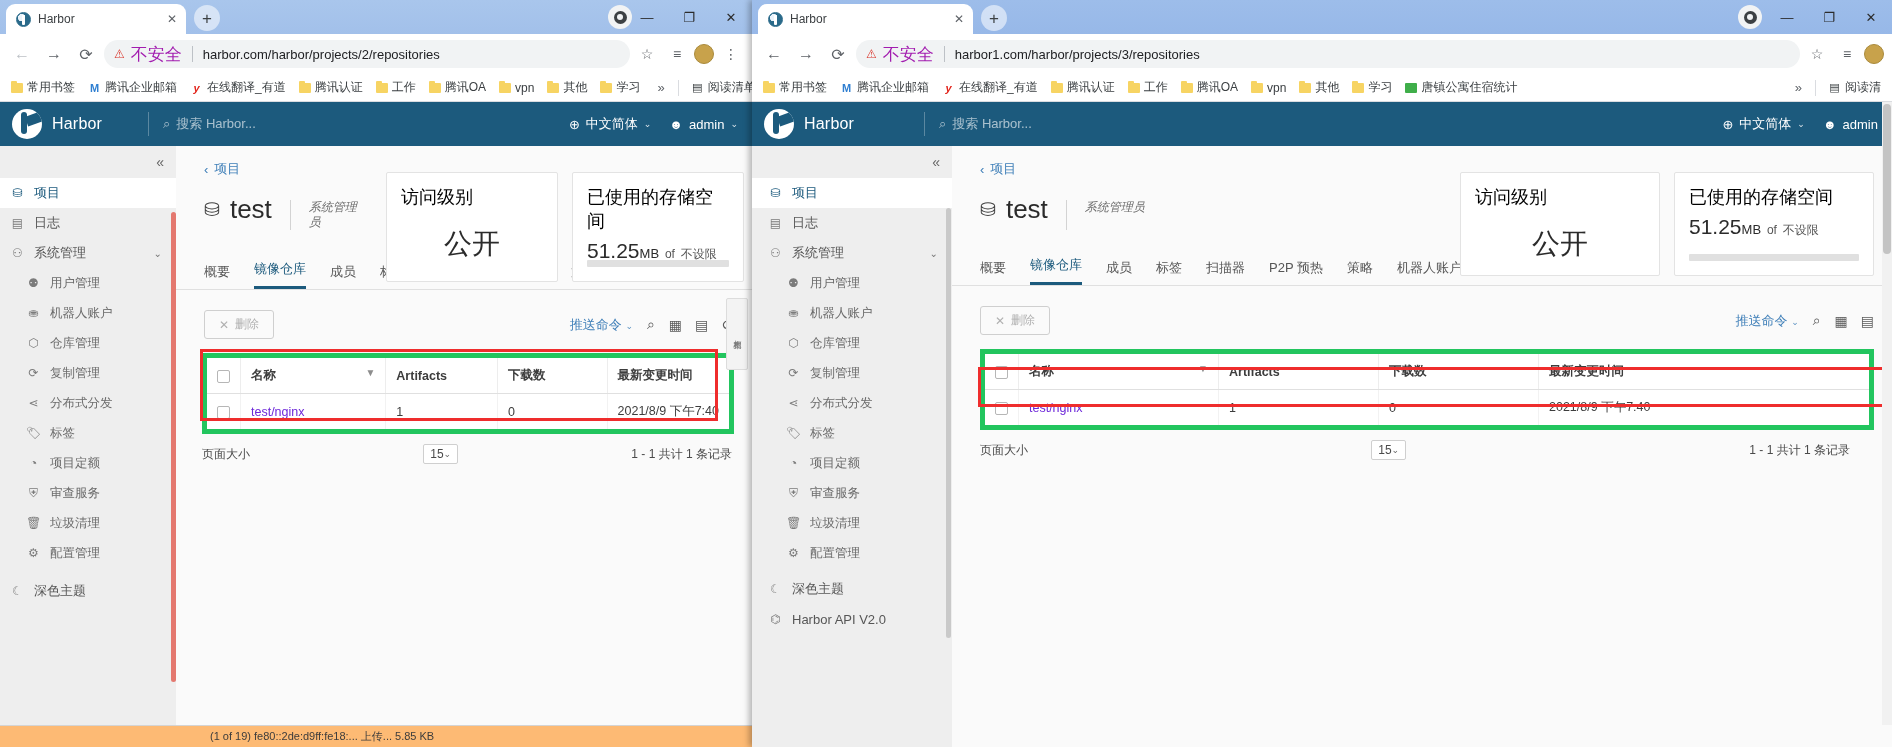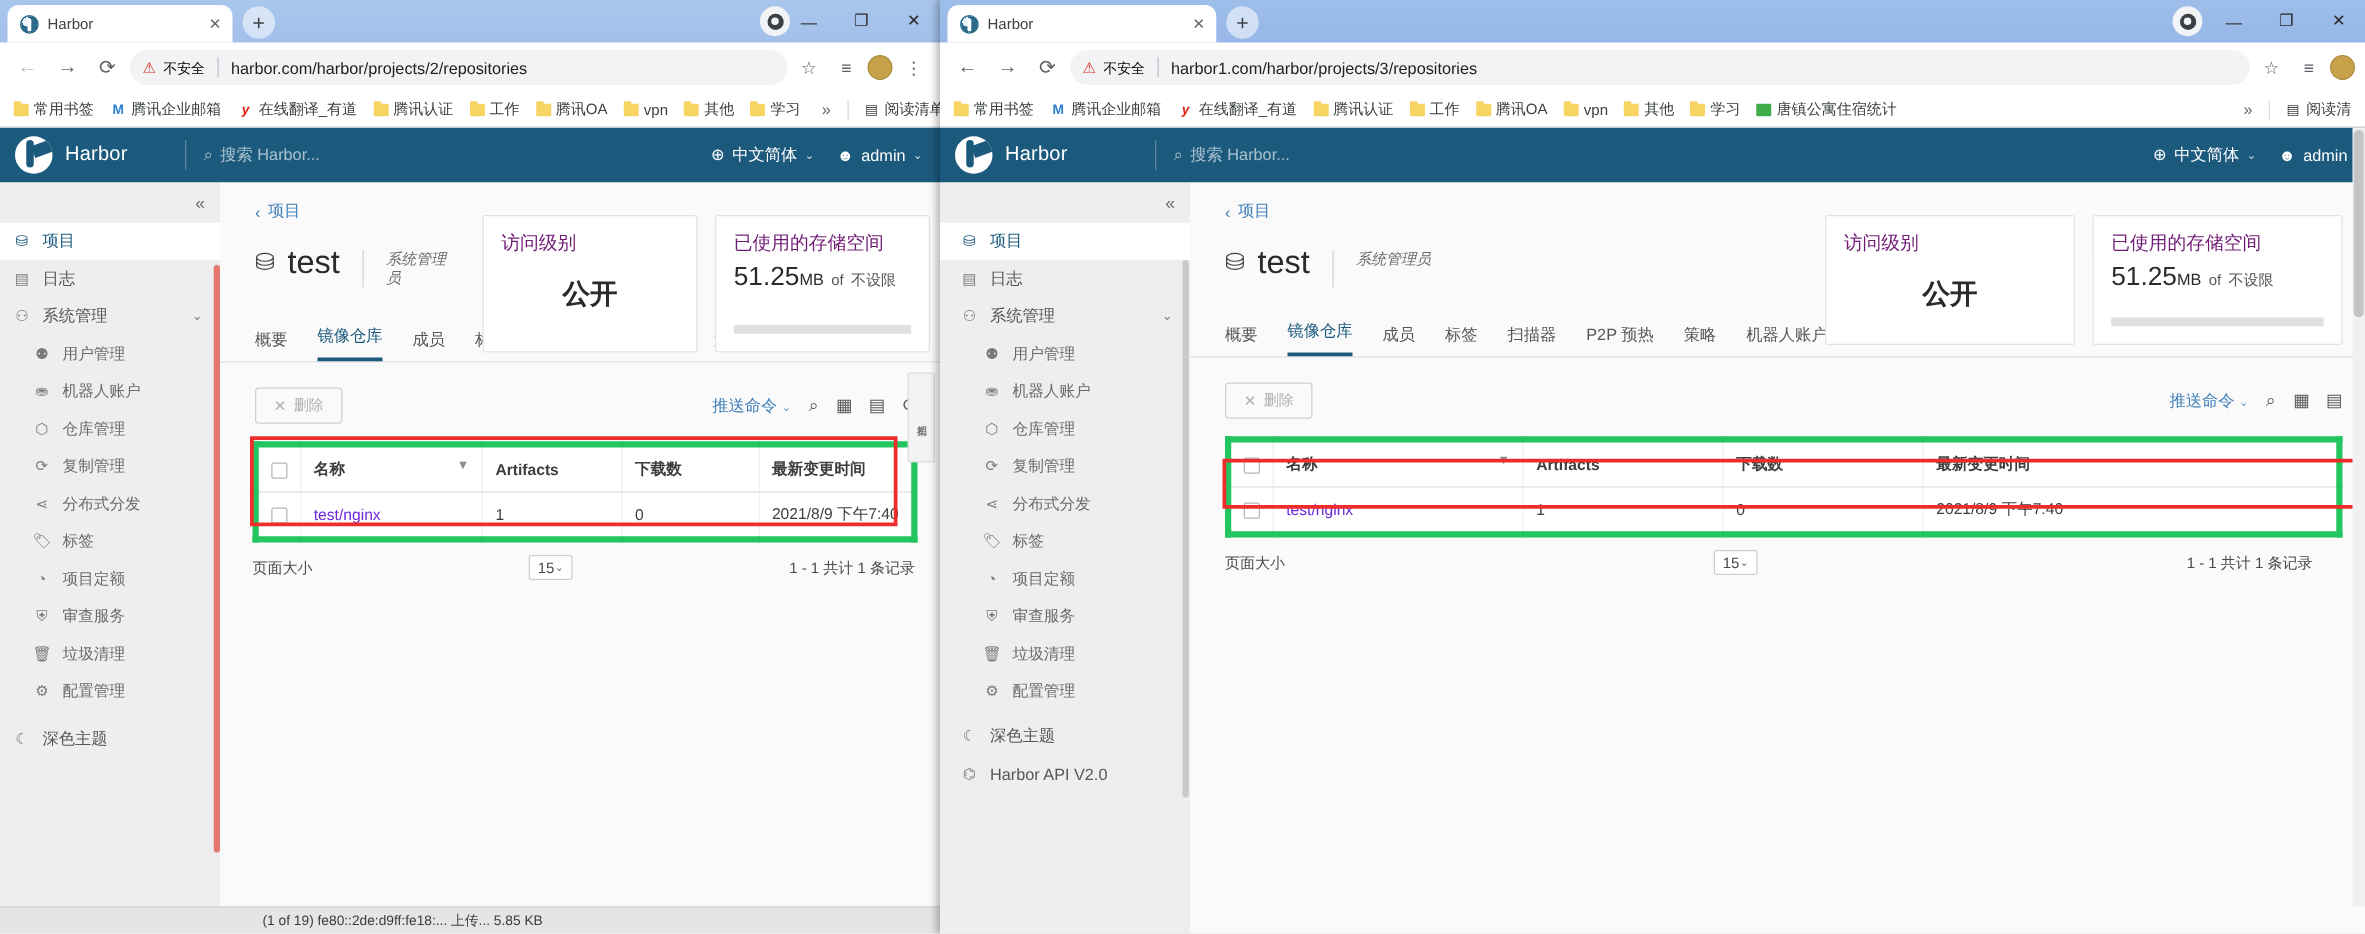--- a/index.html
+++ b/index.html
@@ -78,21 +78,21 @@
     display: flex; align-items: center; justify-content: center;
     color: #5f6368; font-size: 16px; flex: 0 0 auto;
   }
   .navbtn.disabled { color: #bdc1c6; }
   .urlbar {
     flex: 1; height: 28px; border-radius: 14px; background: #f1f3f4;
     display: flex; align-items: center; padding: 0 10px; gap: 6px;
     font-size: 13px; color: #202124; min-width: 0;
   }
   .warn-ico { color: #d93025; font-size: 12px; }
-  .warn-txt { color: #000000; font-size: 11px; white-space: nowrap; }
+  .warn-txt { color: #a21caf; font-size: 17px; white-space: nowrap; }
   .urlsep { width: 1px; height: 16px; background: #bdc1c6; margin: 0 4px; }
   .urltxt { color: #202124; font-size: 13px; white-space: nowrap; overflow: hidden; }
   .omni-icon { width: 26px; height: 26px; display: flex; align-items: center;
     justify-content: center; color: #5f6368; font-size: 14px; flex: 0 0 auto; }
   .avatar-sm {
     width: 20px; height: 20px; border-radius: 50%;
     background: #c8a24b; border: 1px solid #a98a3c; flex: 0 0 auto;
   }
 
   
@@ -185,23 +185,23 @@
   .win-right .proj-role { max-width: 120px; }
 
   .cards { position:absolute; right: 18px; top: 26px; display:flex; gap: 14px; }
   .win-left .cards { right: 8px; top: 26px; }
   .card { background:#fff; border:1px solid #e3e3e3; border-radius:2px;
           padding: 12px 14px; }
   .card-acl { width: 172px; height: 110px; }
   .card-sto { width: 172px; height: 110px; position: relative; }
   .win-right .card-acl { width: 200px; height: 104px; }
   .win-right .card-sto { width: 200px; height: 104px; }
-  .card-label { font-size: 15px; color:#701a75; }
-  .card-big { text-align:center; font-size: 22px; color:#2b2b2b; margin-top: 16px;
-              font-weight: 700; }
+  .card-label { font-size: 18px; color:#000000; }
+  .card-big { text-align:center; font-size: 28px; color:#2b2b2b; margin-top: 16px;
+              font-weight: 400; }
   .sto-line { margin-top: 6px; font-size: 21px; color:#2b2b2b; font-weight: 300;
               line-height: 1.15; }
   .sto-line .u { font-size: 13px; }
   .sto-line .of { font-size: 12px; color:#555; }
   .sto-bar { position:absolute; left:14px; right:14px; bottom: 14px; height: 7px;
              background:#e0e0e0; border-radius: 1px; }
 
   
   .tabs { display:flex; align-items:flex-end; gap: 24px; padding: 0 0 0 28px;
           margin-top: 26px; border-bottom: 1px solid #e0e0e0; }
@@ -246,21 +246,21 @@
   }
   .pager { display:flex; align-items:center; justify-content:space-between; gap: 16px;
            padding: 10px 2px 0 0; font-size: 12px; color:#4a4a4a; }
   .pg-select { display:inline-flex; align-items:center; border:1px solid #cfcfcf;
                border-radius:2px; padding: 2px 6px; background:#fff; font-size:12px; }
   .pg-caret { font-size: 9px; color:#666; }
 
   
   .statusbar {
     position:absolute; left:0; right:0; bottom:0; height: 22px;
-    background:#e5e5e5; border-top:1px solid #d4d4d4;
+    background:#fdba74; border-top:1px solid #d4d4d4;
     font-size: 11px; color:#3c3c3c; display:flex; align-items:center;
     padding-left: 210px; overflow:hidden; white-space: nowrap;
   }
 
   
   .side-flag {
     position:absolute; right: 4px; top: 152px; width: 22px; height: 72px;
     background:#f3f3f3; border:1px solid #dcdcdc; border-radius:2px;
     font-size: 8px; color:#777; writing-mode: vertical-rl;
     display:flex; align-items:center; justify-content:center; line-height:1.15;

